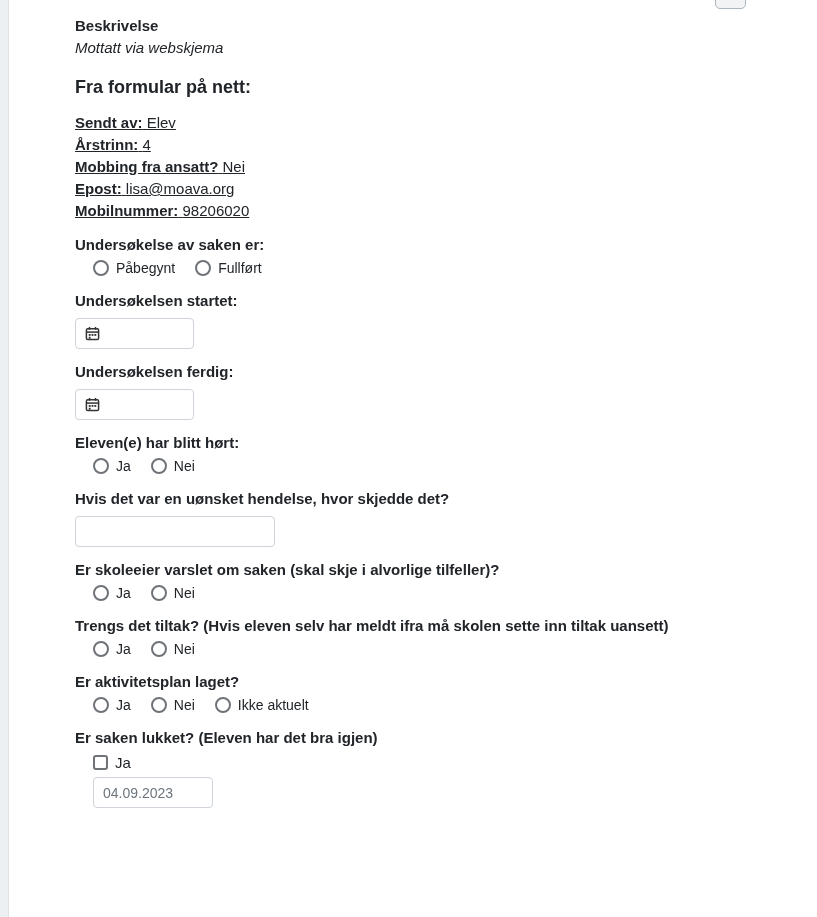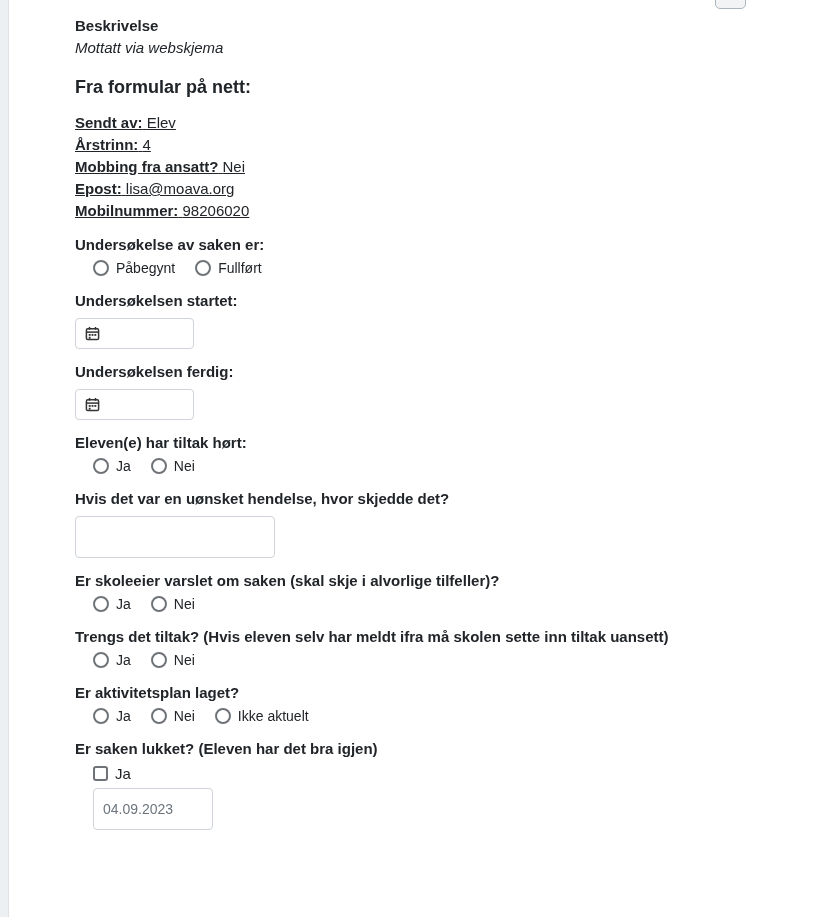--- a/index.html
+++ b/index.html
@@ -51,21 +51,21 @@
     border: 1px solid #ced4da; border-radius: 4px;
     background: #fff; padding: 0 9px;
   }
   .date-box input {
     border: none; outline: none; width: 100%; font: 14px "Liberation Sans", sans-serif;
     color: #495057; background: transparent;
   }
   .cal-icon { flex: 0 0 auto; display: block; }
 
   .text-input {
-    height: 42px; border: 1px solid #ced4da; border-radius: 4px;
+    height: 31px; border: 1px solid #ced4da; border-radius: 4px;
     font: 14px "Liberation Sans", sans-serif; color: #495057;
     padding: 1px 9px; background: #fff; outline: none;
   }
   .loc-input { width: 200px; margin-top: 6px; display: block; }
 
   .period-row { display: flex; align-items: center; gap: 8px; margin-top: 6px; font-size: 15px; }
   .period-input { width: 119px; }
 
   .check-row { display: flex; align-items: center; gap: 7px; font-size: 15px; padding: 5px 0 0 18px; }
   .closed-date { width: 120px; margin: 6px 0 0 18px; color: #6c757d; display: block; }
@@ -145,21 +145,21 @@
           <rect x="4" y="8.5" width="2" height="2" fill="#333"></rect>
           <rect x="7" y="8.5" width="2" height="2" fill="#333"></rect>
           <rect x="10" y="8.5" width="2" height="2" fill="#333"></rect>
           <rect x="4" y="11.5" width="2" height="2" fill="#333"></rect>
         </svg>
         <input type="text" value="" style="">
       </div>
     </div>
 
     <div class="form-group">
-      <div class="group-label">Eleven(e) har tiltak hørt:</div>
+      <div class="group-label">Eleven(e) har blitt hørt:</div>
       <div class="options-row">
         <label class="option">
           <span class="radio"></span>
           <span>Ja</span>
         </label>
         <label class="option">
           <span class="radio"></span>
           <span>Nei</span>
         </label>
       </div>

